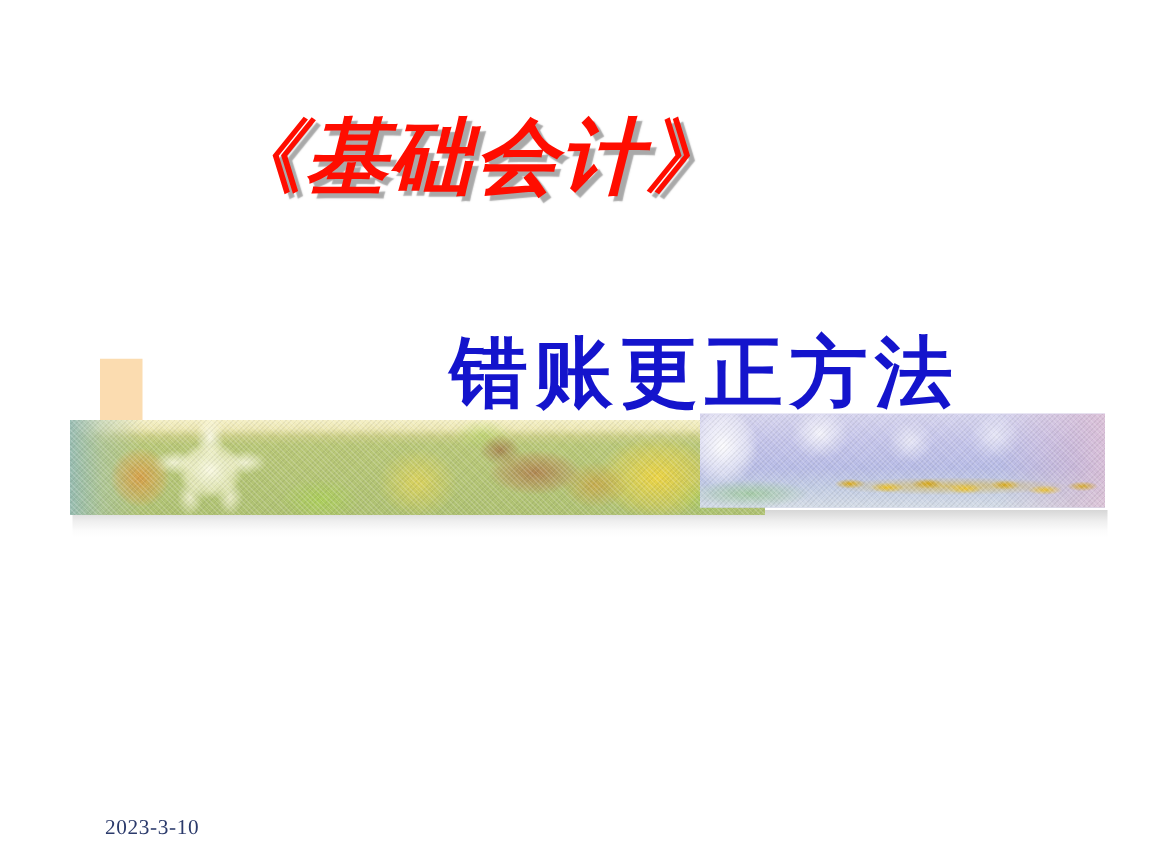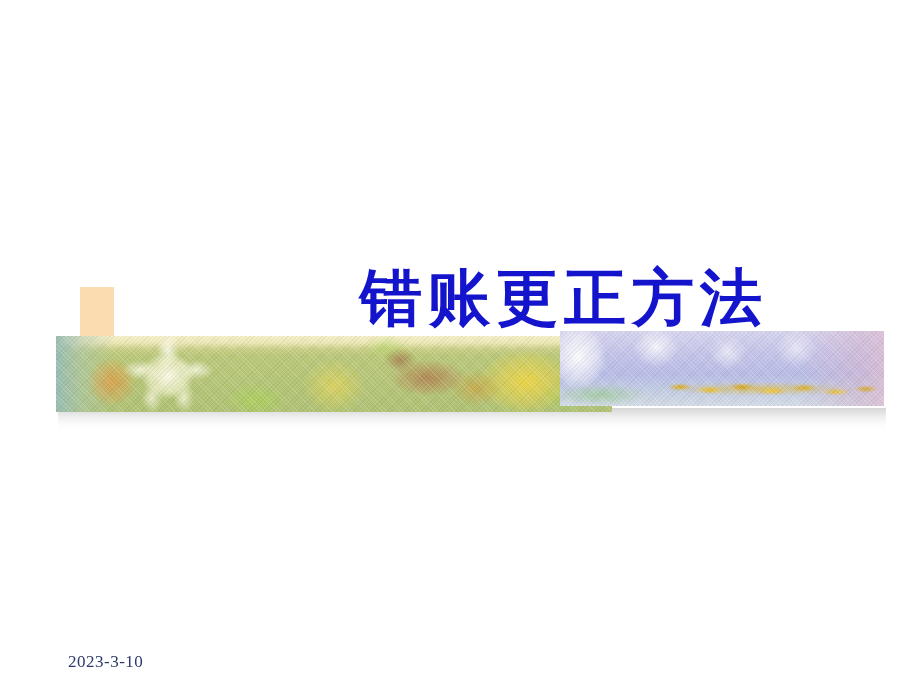--- a/index.html
+++ b/index.html
@@ -160,39 +160,40 @@
       
       linear-gradient(to right, rgba(214,186,214,0) 240px, rgba(214,180,206,0.55) 300px, rgba(222,190,212,0.8) 324px),
       
       linear-gradient(to bottom, #D6D4EE 0%, #C4C4EA 30%, #B8BCE6 58%, #C2CCE4 78%, #D4DCE6 100%),
       #C2C4E8;
   }
 
   
   #date-text {
     position: absolute;
-    left: 68px;
+    left: 84px;
     top: 652px;
     font-family: "Liberation Serif", "DejaVu Serif", serif;
     font-size: 17px;
     color: #2B3A6B;
     letter-spacing: 0.5px;
     z-index: 6;
   }
 </style>
 </head>
 <body>
 
 <div id="slide">
 
   <div id="band-group">
     <div class="band-shadow"></div>
     <div class="peach-block"></div>
     <div class="band-left"></div>
     <div class="band-right"></div>
   </div>
 
+  <div id="main-title">《基础会计》</div>
 
   <div id="subtitle">错账更正方法</div>
 
   <div id="date-text">2023-3-10</div>
 
 </div>
 
 </body></html>

